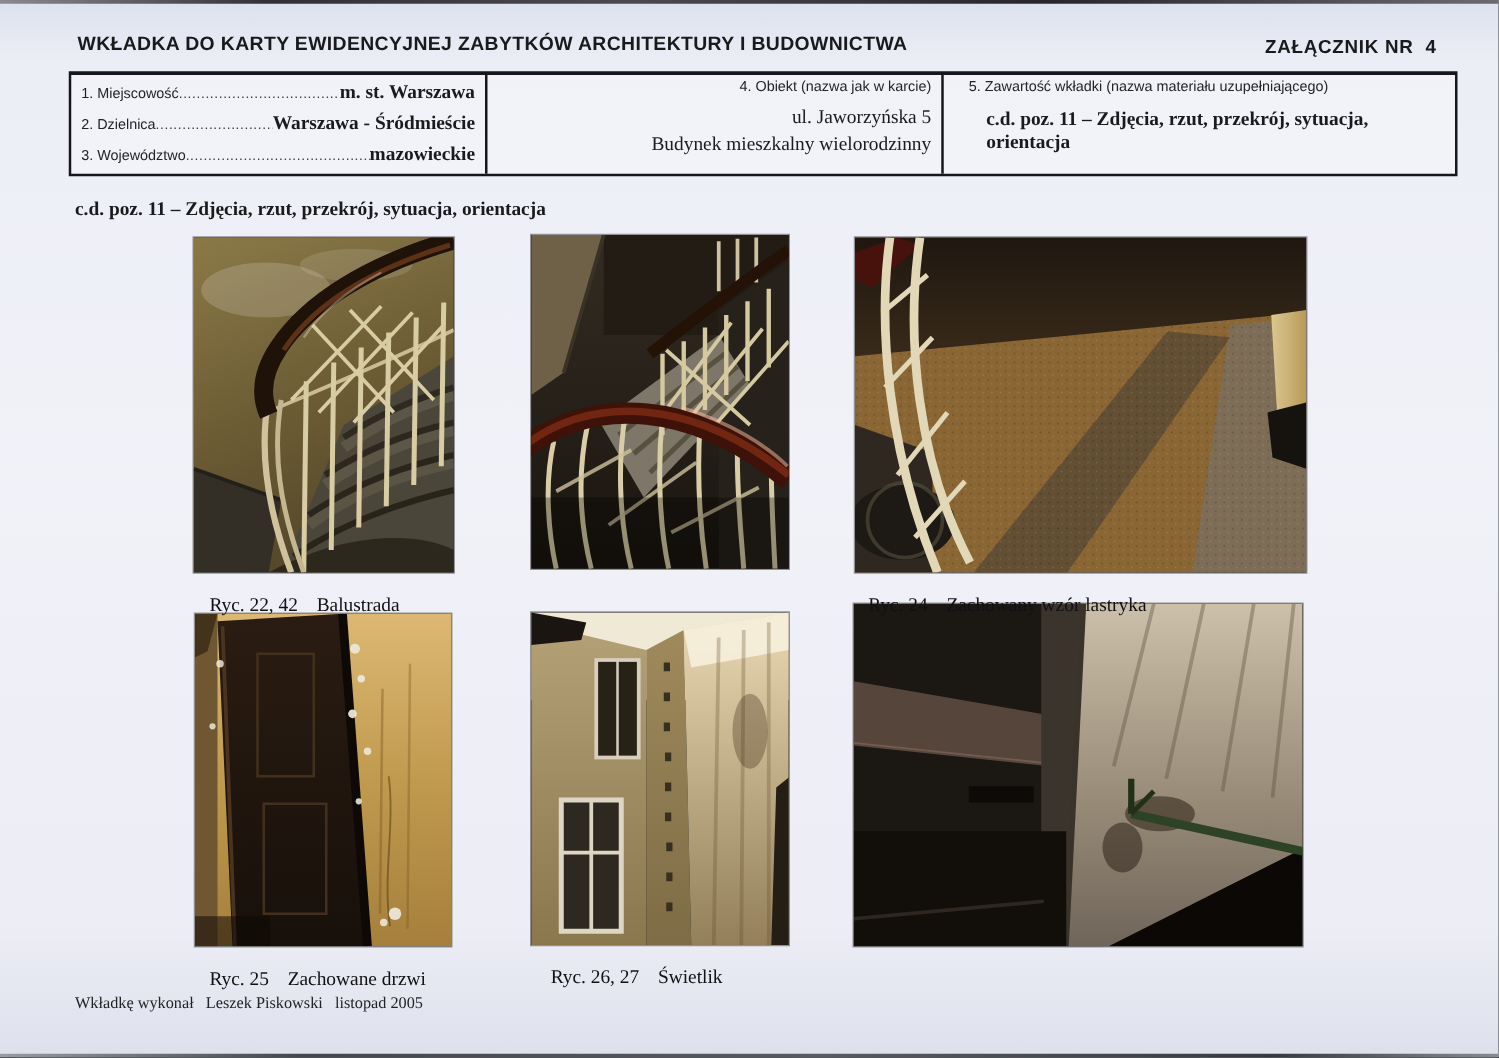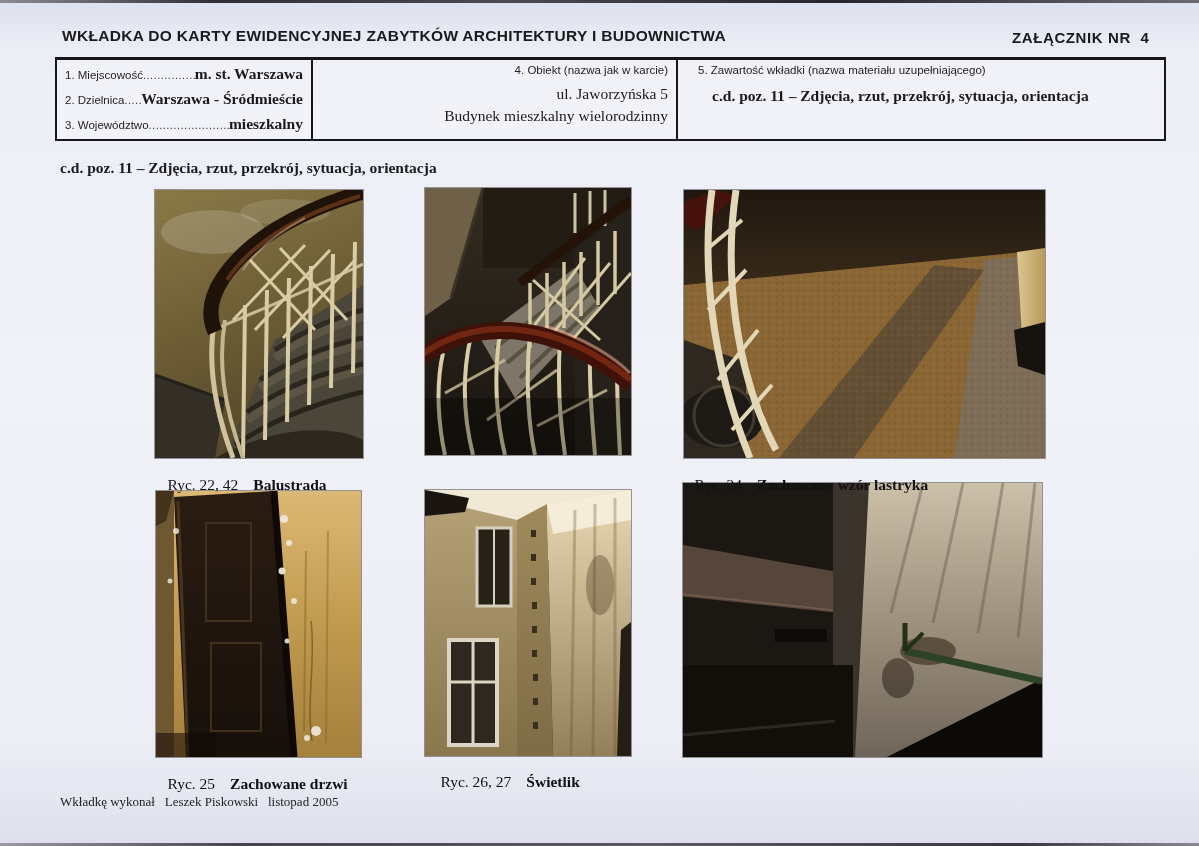--- a/index.html
+++ b/index.html
@@ -14,35 +14,35 @@
   .doc-title{position:absolute;left:62px;top:27px;margin:0;font-size:15.5px;font-weight:bold;letter-spacing:.3px;white-space:pre;}
   .attachment{position:absolute;left:1012px;top:29px;font-size:15px;font-weight:bold;letter-spacing:.6px;white-space:pre;}
   .form-table{
     position:absolute;left:55px;top:57px;width:1111px;height:84px;
     border-top:3px solid #17171b;border-bottom:2px solid #17171b;
     border-left:2px solid #17171b;border-right:2px solid #17171b;
     display:flex;box-sizing:border-box;background:rgba(255,255,255,.25);
   }
   .cell{box-sizing:border-box;height:100%;}
   .cell + .cell{border-left:2px solid #17171b;}
-  .cell.c1{width:254px;padding:5px 8px 6px 8px;display:flex;flex-direction:column;justify-content:space-between;}
+  .cell.c1{width:331px;padding:5px 8px 6px 8px;display:flex;flex-direction:column;justify-content:space-between;}
   .cell.c2{width:365px;padding:4px 8px;text-align:right;}
   .cell.c3{flex:1;padding:4px 20px;}
   .field-row{display:flex;align-items:baseline;}
   .field-label{font-size:11.5px;color:#232327;white-space:nowrap;}
   .field-dots{flex:1;overflow:hidden;font-size:11px;color:#3a3a3e;white-space:nowrap;letter-spacing:.5px;}
   .field-value{font-family:"Liberation Serif",serif;font-weight:bold;font-size:15.5px;white-space:nowrap;}
   .cell-label{font-size:11.5px;color:#232327;}
   .object-lines{margin:7px 0 0 12px;font-family:"Liberation Serif",serif;font-weight:normal;font-size:15.5px;line-height:1.4;}
   .contents-value{margin:11px 0 0 14px;font-family:"Liberation Serif",serif;font-weight:bold;font-size:15.5px;}
   .section-heading{position:absolute;left:60px;top:159px;font-family:"Liberation Serif",serif;font-weight:bold;font-size:15.5px;}
   .photo{position:absolute;margin:0;outline:1px solid rgba(35,32,28,.45);background:#111;}
   .photo svg{display:block;width:100%;height:100%;}
   .caption{position:absolute;font-family:"Liberation Serif",serif;font-size:15.5px;color:#111114;white-space:pre;}
-  .caption .cap-title{margin-left:15px;font-weight:bold;}
+  .caption .cap-title{margin-left:15px;}
   .footer-credit{position:absolute;left:60px;top:794px;font-family:"Liberation Serif",serif;font-size:13px;color:#232327;white-space:pre;}
 </style>
 </head>
 <body>
 
 <div class="page">
   <div class="scan-edge top"></div>
   <div class="scan-edge bottom"></div>
 
   <h1 class="doc-title">WKŁADKA DO KARTY EWIDENCYJNEJ ZABYTKÓW ARCHITEKTURY I BUDOWNICTWA</h1>
@@ -56,21 +56,21 @@
         <span class="field-value">m. st. Warszawa</span>
       </div>
       <div class="field-row">
         <span class="field-label">2. Dzielnica</span>
         <span class="field-dots">........................................................................</span>
         <span class="field-value">Warszawa - Śródmieście</span>
       </div>
       <div class="field-row">
         <span class="field-label">3. Województwo</span>
         <span class="field-dots">........................................................................</span>
-        <span class="field-value">mieszkalny</span>
+        <span class="field-value">mazowieckie</span>
       </div>
     </div>
     <div class="cell c2">
       <div class="cell-label">4. Obiekt (nazwa jak w karcie)</div>
       <div class="object-lines">
         <div>ul. Jaworzyńska 5</div>
         <div>Budynek mieszkalny wielorodzinny</div>
       </div>
     </div>
     <div class="cell c3">

